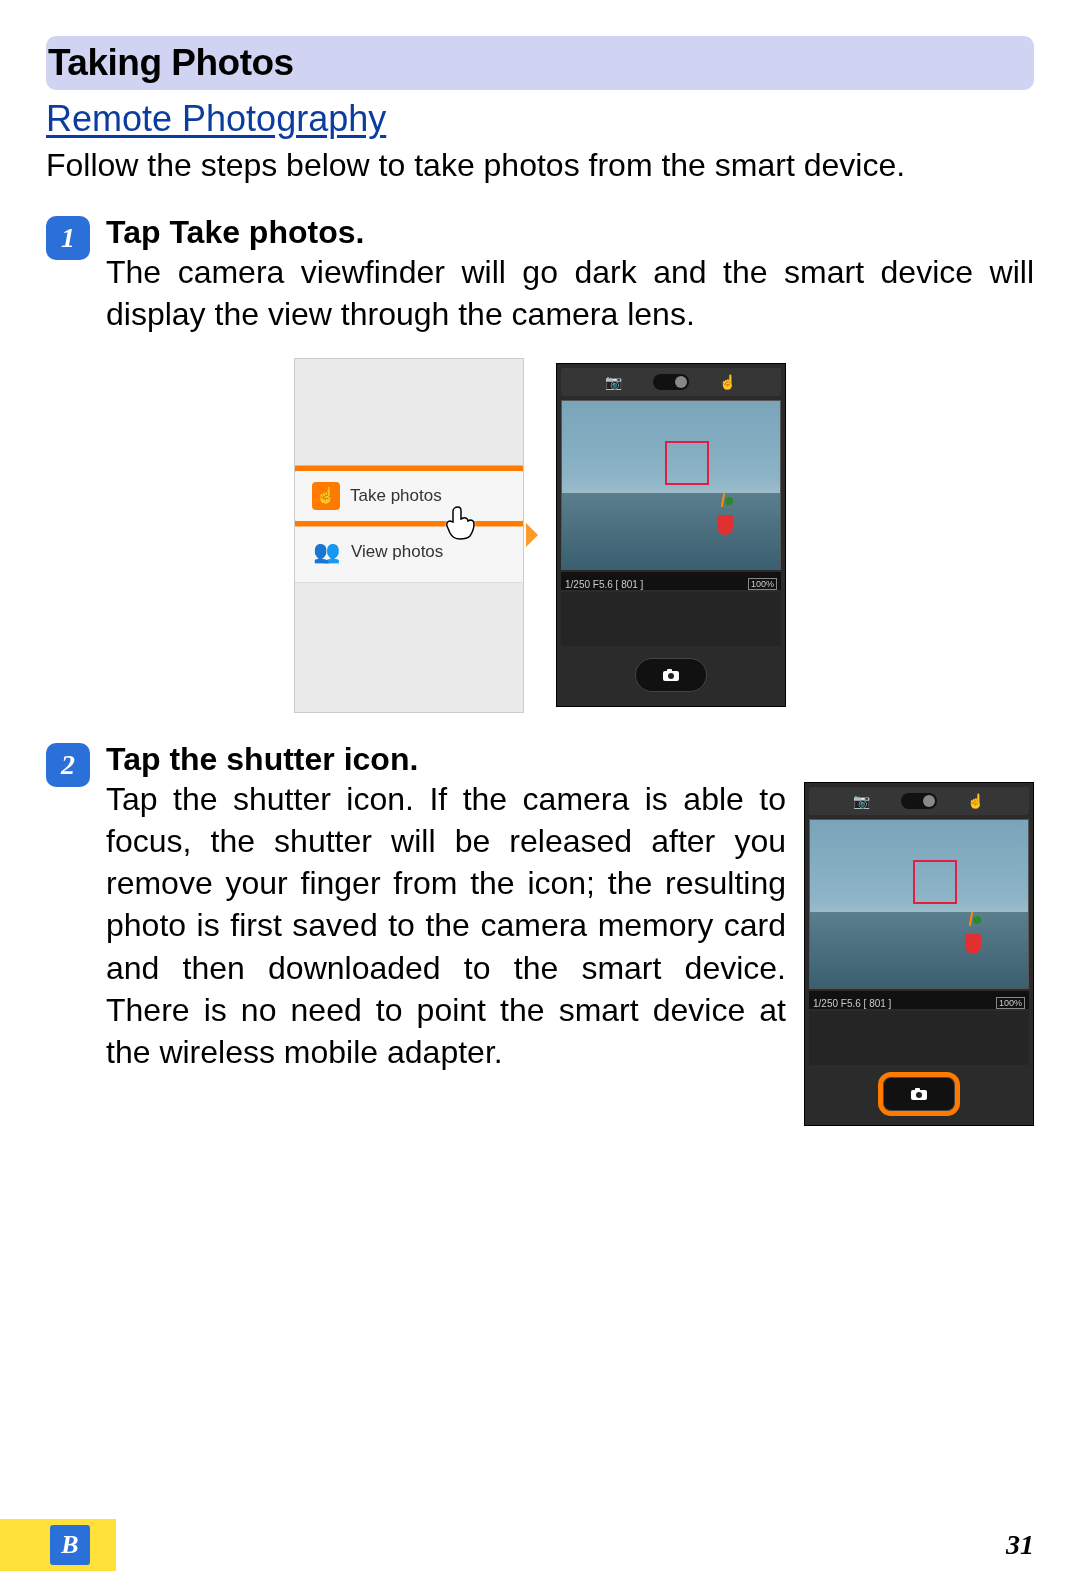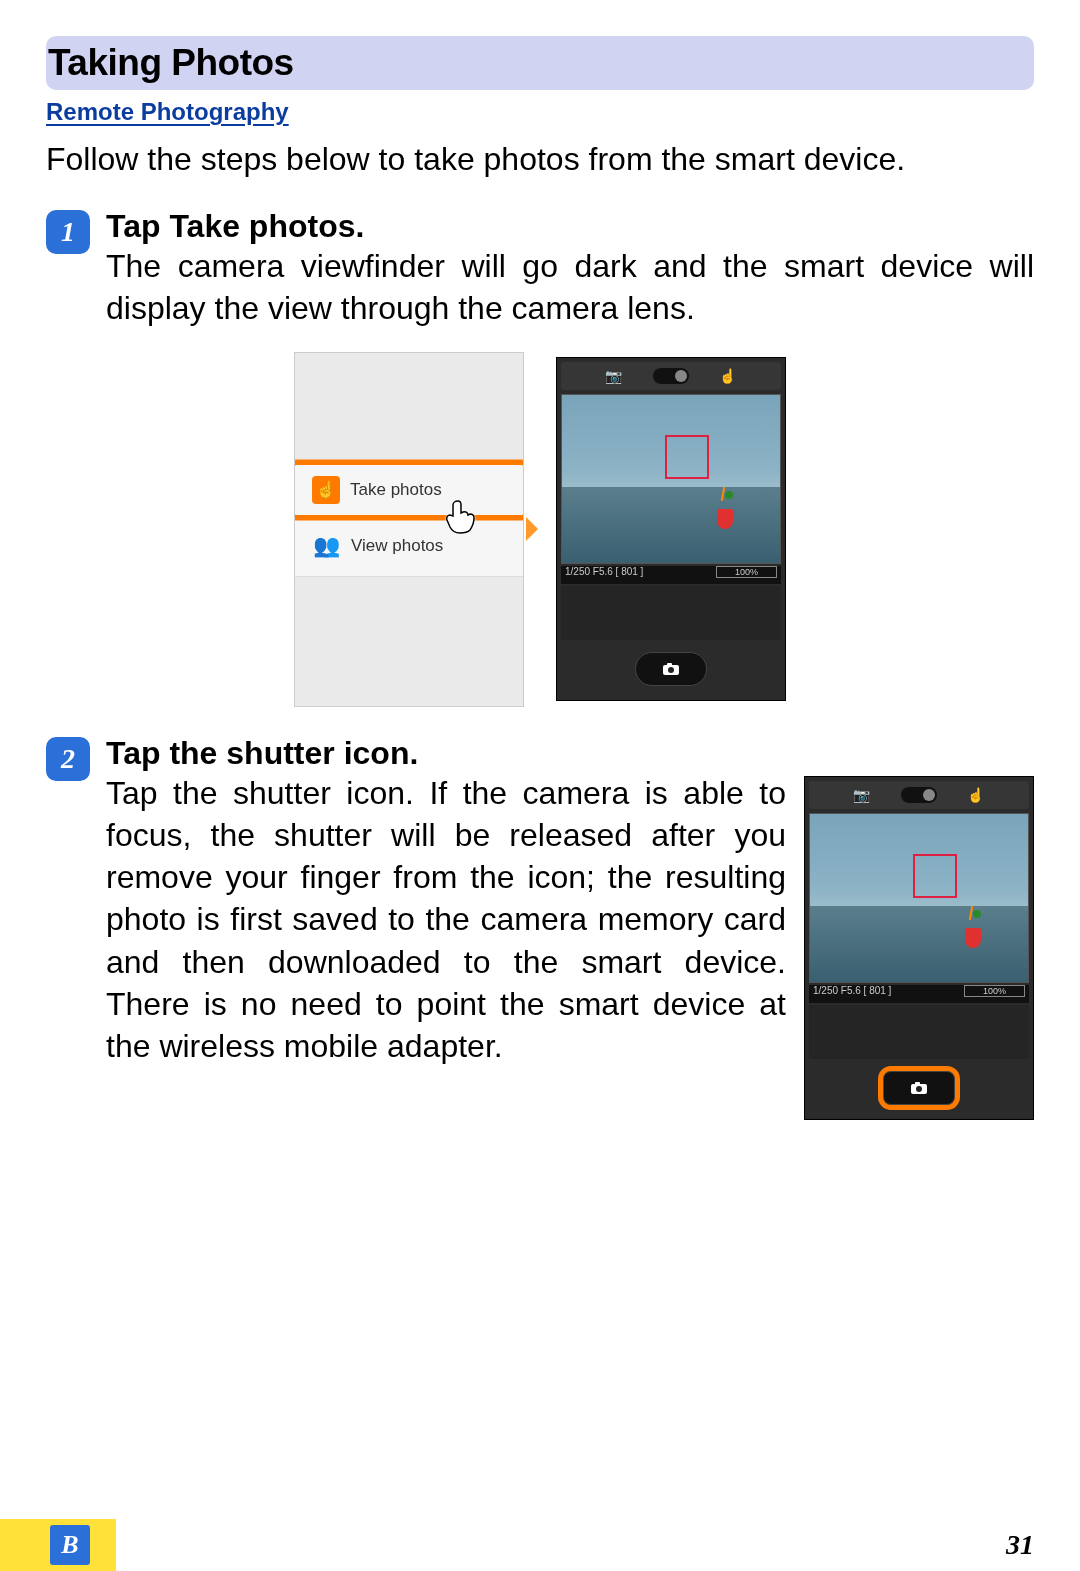--- a/index.html
+++ b/index.html
@@ -27,25 +27,25 @@
     letter-spacing: -0.5px;
   }
   .intro {
     font-size: 32px;
     line-height: 1.32;
     margin-bottom: 30px;
     text-align: justify;
   }
   .sub-head {
     color: #0b3da0;
-    font-size: 24px;
-    font-weight: 700;
+    font-size: 36px;
+    font-weight: 400;
     text-decoration: underline;
     text-underline-offset: 4px;
-    margin-bottom: 12px;
+    margin-bottom: 4px;
   }
   .sub-text {
     font-size: 32px;
     line-height: 1.32;
     margin-bottom: 28px;
   }
   .step {
     display: flex;
     gap: 16px;
     margin-bottom: 14px;
@@ -168,24 +168,24 @@
     position:absolute;bottom:0;left:5px;width:16px;height:20px;background:#e03030;border-radius:2px 2px 8px 8px;
   }
   .cocktail .garnish {
     position:absolute;top:0;left:13px;width:8px;height:8px;background:#2a8a2a;border-radius:50%;
   }
   .cocktail .straw {
     position:absolute;top:-4px;left:10px;width:2px;height:14px;background:#ff8a00;transform:rotate(10deg);
   }
   .pv-info {
     height:18px;background:#111;color:#ccc;font-size:10px;
-    display:flex;align-items:flex-start;justify-content:space-between;padding:0 4px;
+    display:flex;align-items:flex-end;justify-content:space-between;padding:0 4px;
     margin-top:2px;
   }
-  .pv-badge {border:1px solid #888;padding:0 18px;font-size:9px;}
+  .pv-badge {border:1px solid #888;padding:0 2px;font-size:9px;}
   .pv-thumbs {height:54px;background:#252525;margin-top:2px;}
   .pv-shutter-row {
     height:54px;display:flex;align-items:center;justify-content:center;margin-top:2px;
   }
   .pv-shutter {
     width:72px;height:34px;background:#111;border-radius:18px;
     display:flex;align-items:center;justify-content:center;color:#fff;font-size:16px;
     border:1px solid #444;
   }
   .pv-shutter.highlight {

